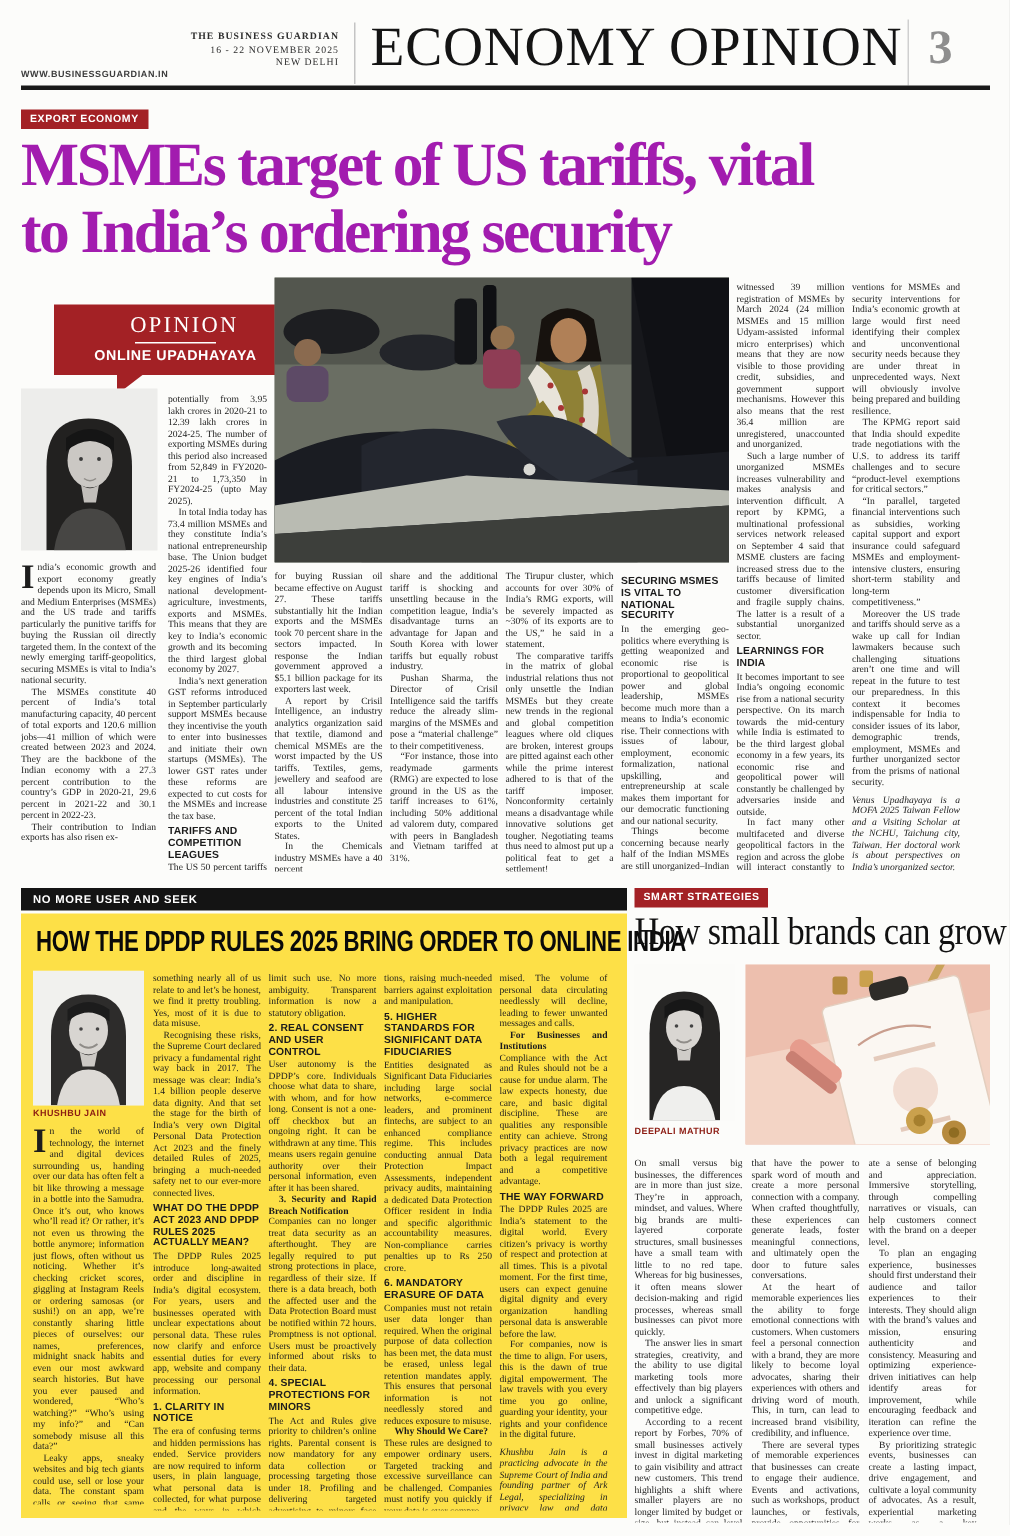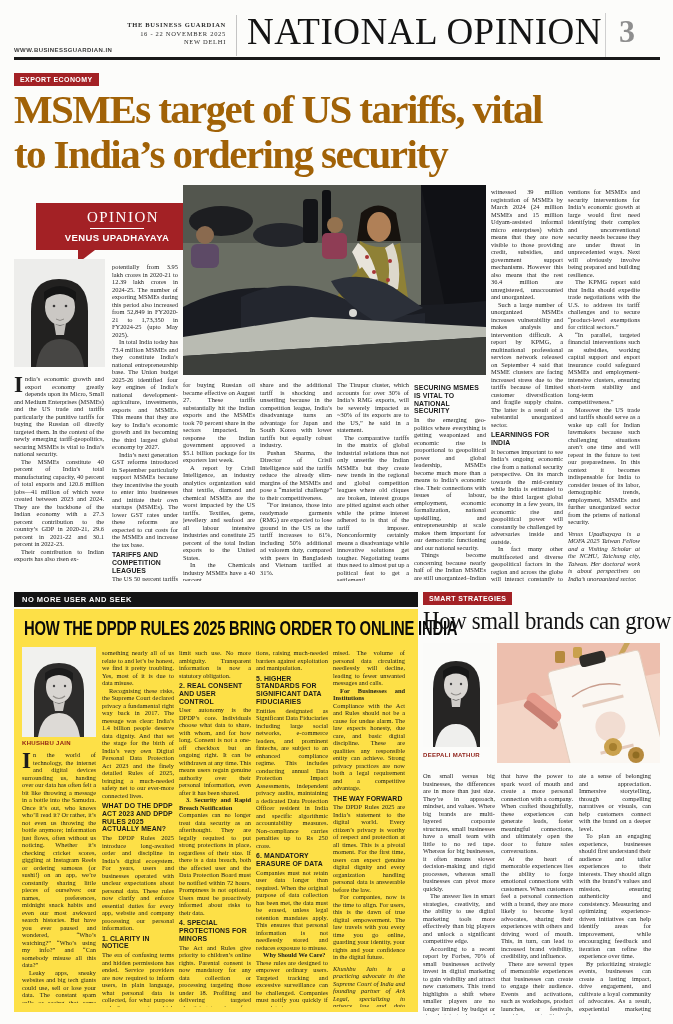--- a/index.html
+++ b/index.html
@@ -15,21 +15,21 @@
   #section-title{left:247px;top:9px;font:400 37px/45px "Liberation Serif",serif;letter-spacing:.5px;color:#141414;white-space:nowrap;}
   #mast-div2{left:605px;top:13px;width:1px;height:44px;background:#cfcfcf;}
   #page-num{left:619px;top:12px;font:bold 32px/38px "Liberation Serif",serif;color:#8e8e8e;}
   #mast-rule{left:14px;top:57px;width:646px;height:3px;background:#191919;}
 
   
   .tag{background:#a32125;color:#fff;font:bold 7px/13px "Liberation Sans",sans-serif;letter-spacing:.4px;
        padding:0 6px;height:13px;white-space:nowrap;}
   #export-tag{left:14px;top:73px;}
   #headline{left:14px;top:87px;width:652px;font-weight:bold;font-size:41px;line-height:45px;
-            letter-spacing:-1.6px;color:#a16207;font-family:"Liberation Serif",serif;}
+            letter-spacing:-1.6px;color:#a21caf;font-family:"Liberation Serif",serif;}
 
   
   #article{left:0;top:183px;width:673px;height:400px;}
   #opinion-box{left:36px;top:20px;width:162px;height:47px;background:#a32125;color:#fff;text-align:center;}
   #opinion-box .ttl{font:400 15px/16px "Liberation Serif",serif;letter-spacing:1.5px;margin-top:6px;margin-left:12px;}
   #opinion-box .rule{width:54px;height:1px;background:#fff;margin:3px auto 3px;}
   #opinion-box .auth{font:bold 9.5px "Liberation Sans",sans-serif;letter-spacing:.4px;}
   #opinion-tail{left:78px;top:67px;width:0;height:0;border-top:13px solid #a32125;border-right:17px solid transparent;}
   #venus-photo{left:14px;top:76px;width:91px;height:108px;overflow:hidden;background:#ededeb;}
   #factory-photo{left:183px;top:2px;width:303px;height:190px;overflow:hidden;background:#656a60;}
@@ -81,36 +81,36 @@
 
 <div id="page">
 
   <div class="abs" id="site-url">WWW.BUSINESSGUARDIAN.IN</div>
   <div class="abs" id="mast-meta">
     <div class="b">THE BUSINESS GUARDIAN</div>
     <div>16 - 22 NOVEMBER 2025</div>
     <div>NEW DELHI</div>
   </div>
   <div class="abs" id="mast-div1"></div>
-  <div class="abs" id="section-title">NATIONAL OPINION</div>
+  <div class="abs" id="section-title">ECONOMY OPINION</div>
   <div class="abs" id="mast-div2"></div>
   <div class="abs" id="page-num">3</div>
   <div class="abs" id="mast-rule"></div>
 
   <div class="abs tag" id="export-tag">EXPORT ECONOMY</div>
   <div class="abs" id="headline">
     <div>MSMEs target of US tariffs, vital</div>
     <div>to India’s ordering security</div>
   </div>
 
   <div class="abs" id="article">
     <div class="abs" id="opinion-box">
       <div class="ttl">OPINION</div>
       <div class="rule"></div>
-      <div class="auth">VENUS UPADHAYAYA</div>
+      <div class="auth">ONLINE UPADHAYAYA</div>
     </div>
     <div class="abs" id="opinion-tail"></div>
 
     <div class="abs" id="venus-photo">
       <svg width="91" height="108" viewBox="0 0 91 108">
         <rect width="91" height="108" fill="#ededeb"></rect>
         <path d="M17 108 V52 q0 -32 28 -32 q29 0 29 32 v56 z" fill="#222120"></path>
         <ellipse cx="46" cy="48" rx="15" ry="18" fill="#cbc8c4"></ellipse>
         <path d="M30 42 q16 -14 32 0 v-9 q-16 -12 -32 0 z" fill="#151515"></path>
         <circle cx="40" cy="47" r="1.3" fill="#3a3a3a"></circle>

